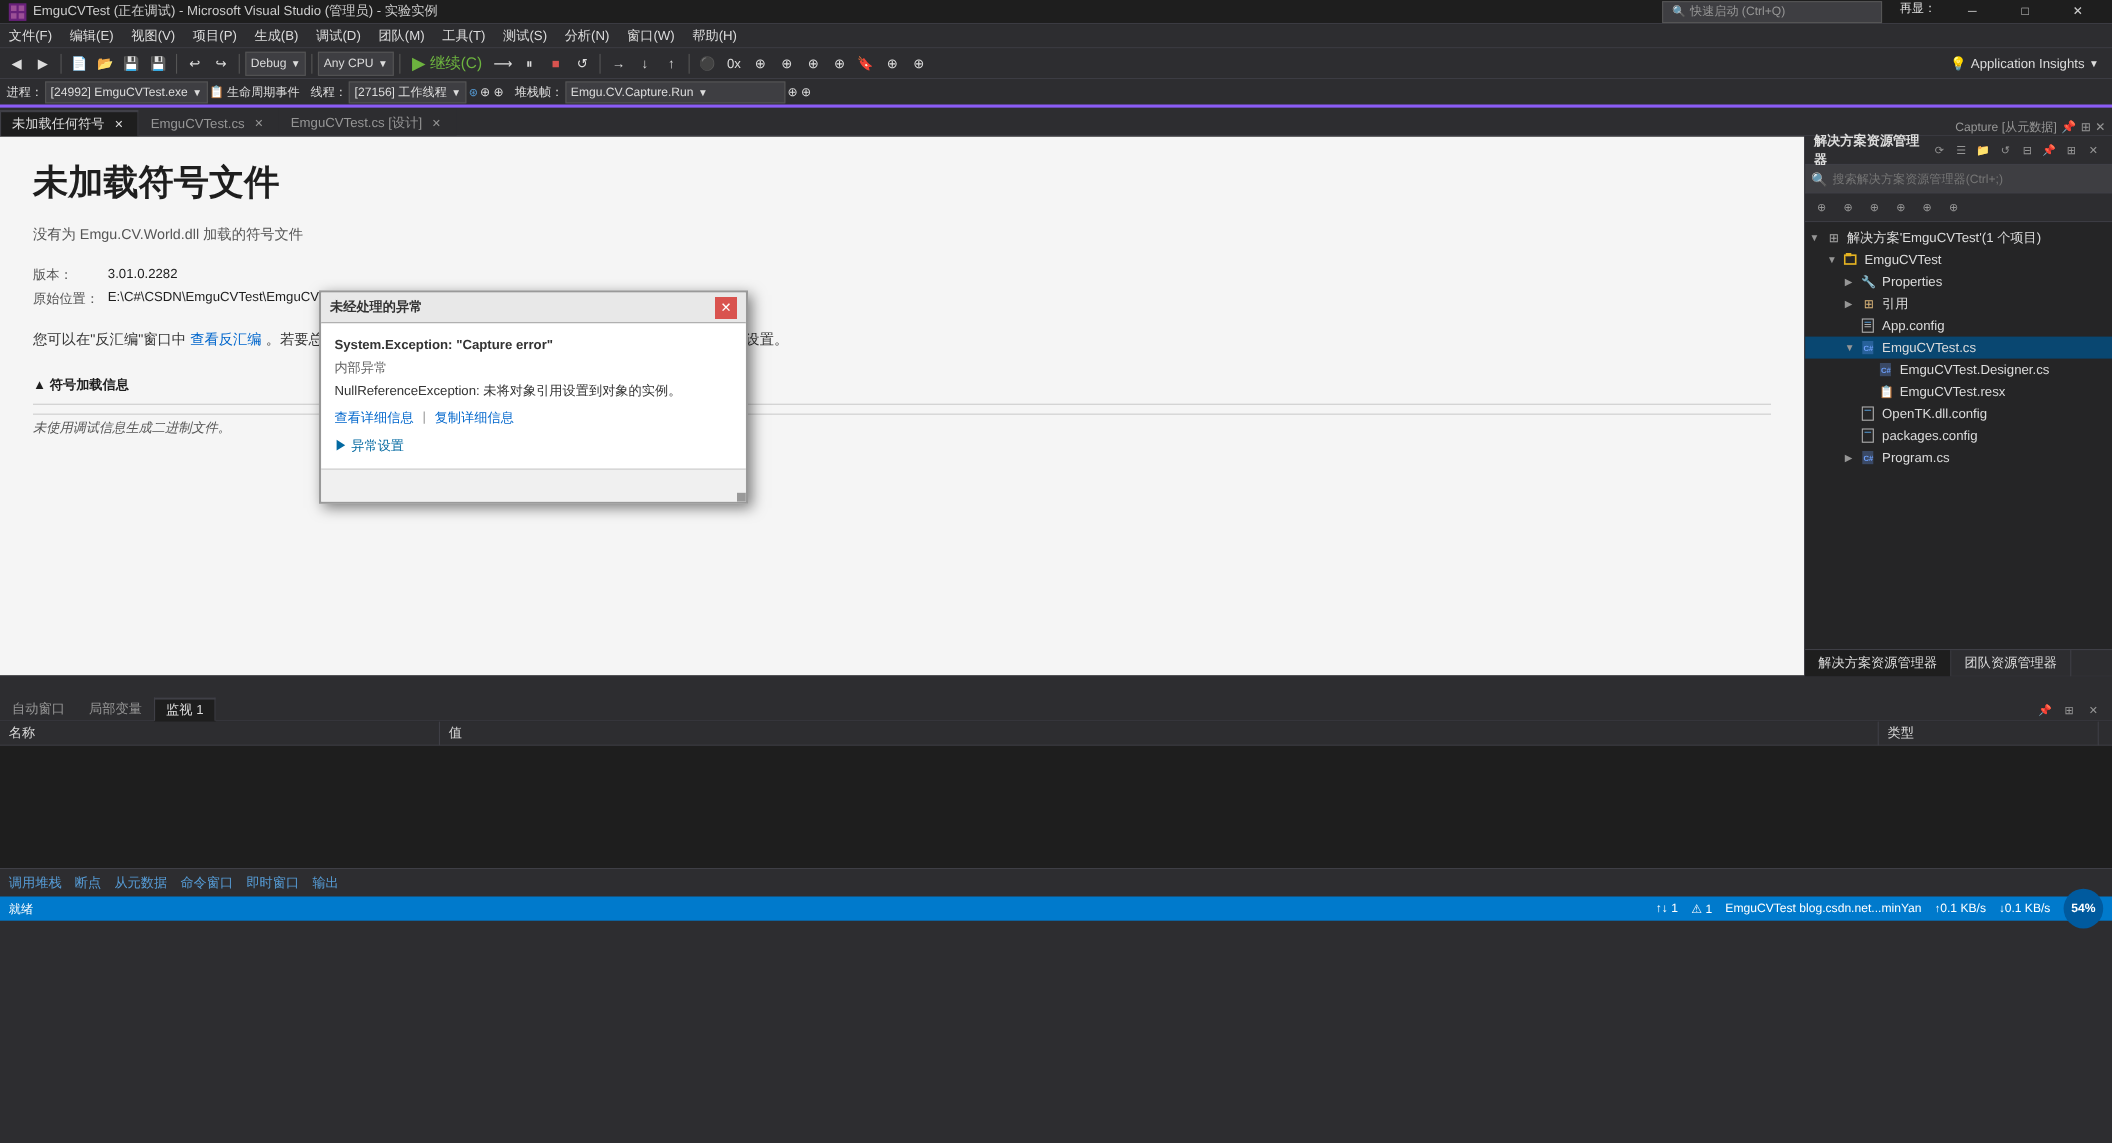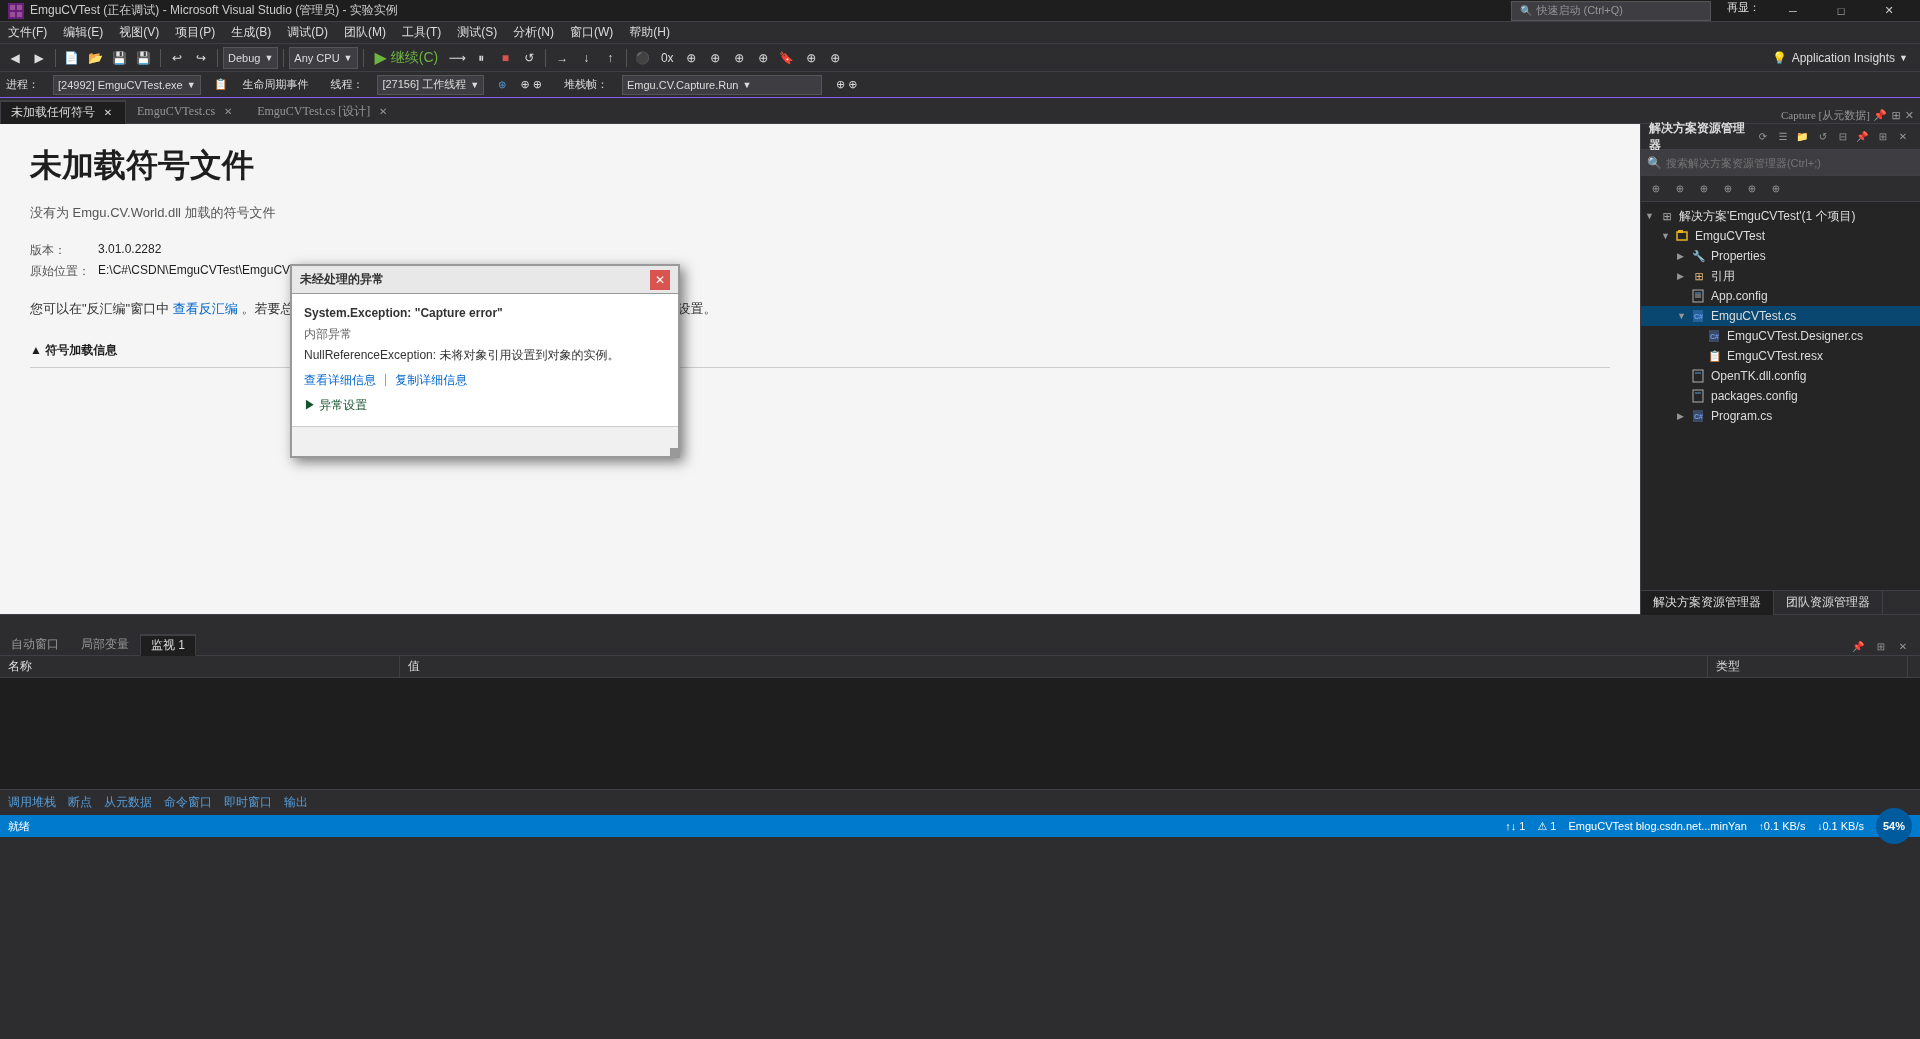--- a/index.html
+++ b/index.html
@@ -139,23 +139,23 @@
       font-size: 12px;
       padding: 0 8px;
     }
 
     
     .process-bar {
       height: 26px;
       background: #2d2d30;
       display: flex;
       align-items: center;
-      border-bottom: 1px solid #8b5cf6;
+      border-bottom: 3px solid #8b5cf6;
       padding: 0 6px;
-      gap: 14px;
+      gap: 2px;
       font-size: 11px;
       color: #dcdcdc;
     }
     .process-dropdown {
       height: 20px;
       background: #3e3e42;
       border: 1px solid #555;
       color: #dcdcdc;
       font-size: 11px;
       padding: 0 4px;
@@ -165,21 +165,20 @@
       cursor: pointer;
     }
 
     
     .tab-bar {
       height: 26px;
       background: #2d2d30;
       display: flex;
       align-items: flex-end;
       border-bottom: 1px solid #3f3f46;
-      font-family: Liberation Serif, serif;
     }
     .tab {
       height: 24px;
       padding: 0 10px;
       display: flex;
       align-items: center;
       gap: 6px;
       font-size: 12px;
       cursor: pointer;
       border: 1px solid transparent;
@@ -576,21 +575,21 @@
       text-decoration: none;
     }
     .dialog-link-sep {
       color: #999;
     }
     .dialog-collapsible {
       display: flex;
       align-items: center;
       gap: 4px;
       cursor: pointer;
-      color: #14532d;
+      color: #0369a1;
     }
     .dialog-footer {
       padding: 6px 12px;
       background: #f0f0f0;
       border-top: 1px solid #ccc;
       font-size: 11px;
       height: 30px;
     }
     .resize-handle {
       width: 8px;
@@ -788,20 +787,21 @@
         <span>。若要总是通过查看反汇编来确定缺少的源文件，请更改 "</span>
         <a class="dialog-link" style="font-size:13px;">选项"对话框</a>
         <span> 中的设置。</span>
       </div>
 
       <div style="margin-top:24px;">
         <div class="symbol-section-title">
           <span class="toggle">▲ 符号加载信息</span>
         </div>
         <hr style="border:none; border-top:1px solid #ccc; margin:4px 0;">
+        <div class="symbol-note">未使用调试信息生成二进制文件。</div>
       </div>
     </div>
 
     <div class="dialog-overlay">
       <div class="dialog">
         <div class="dialog-title-bar">
           <span class="dialog-title">未经处理的异常</span>
           <button class="dialog-close-btn">✕</button>
         </div>
         <div class="dialog-body">

